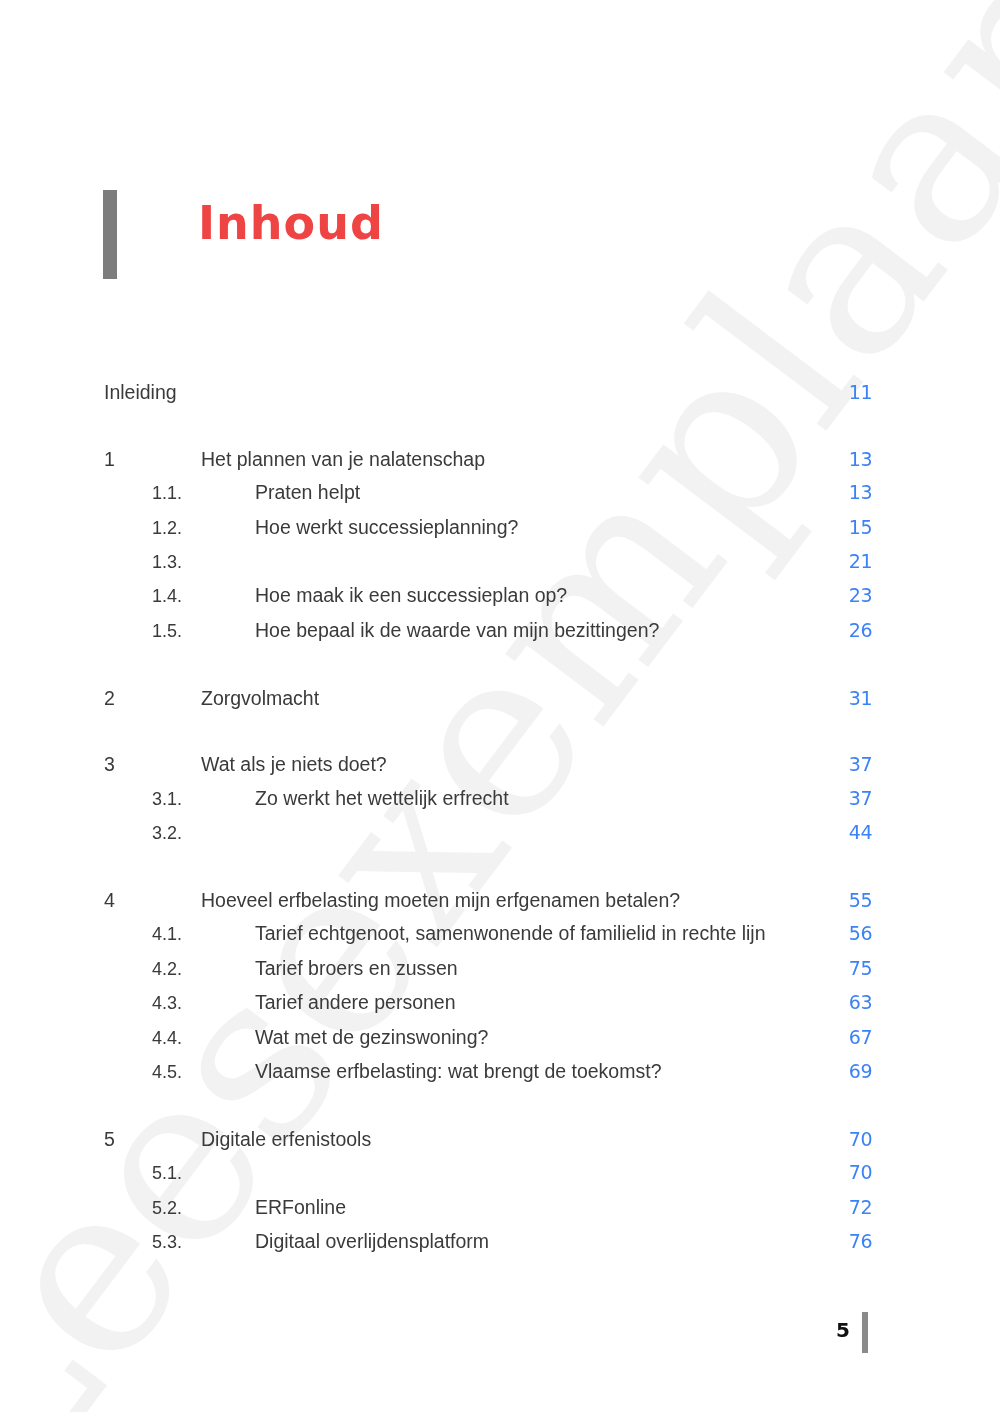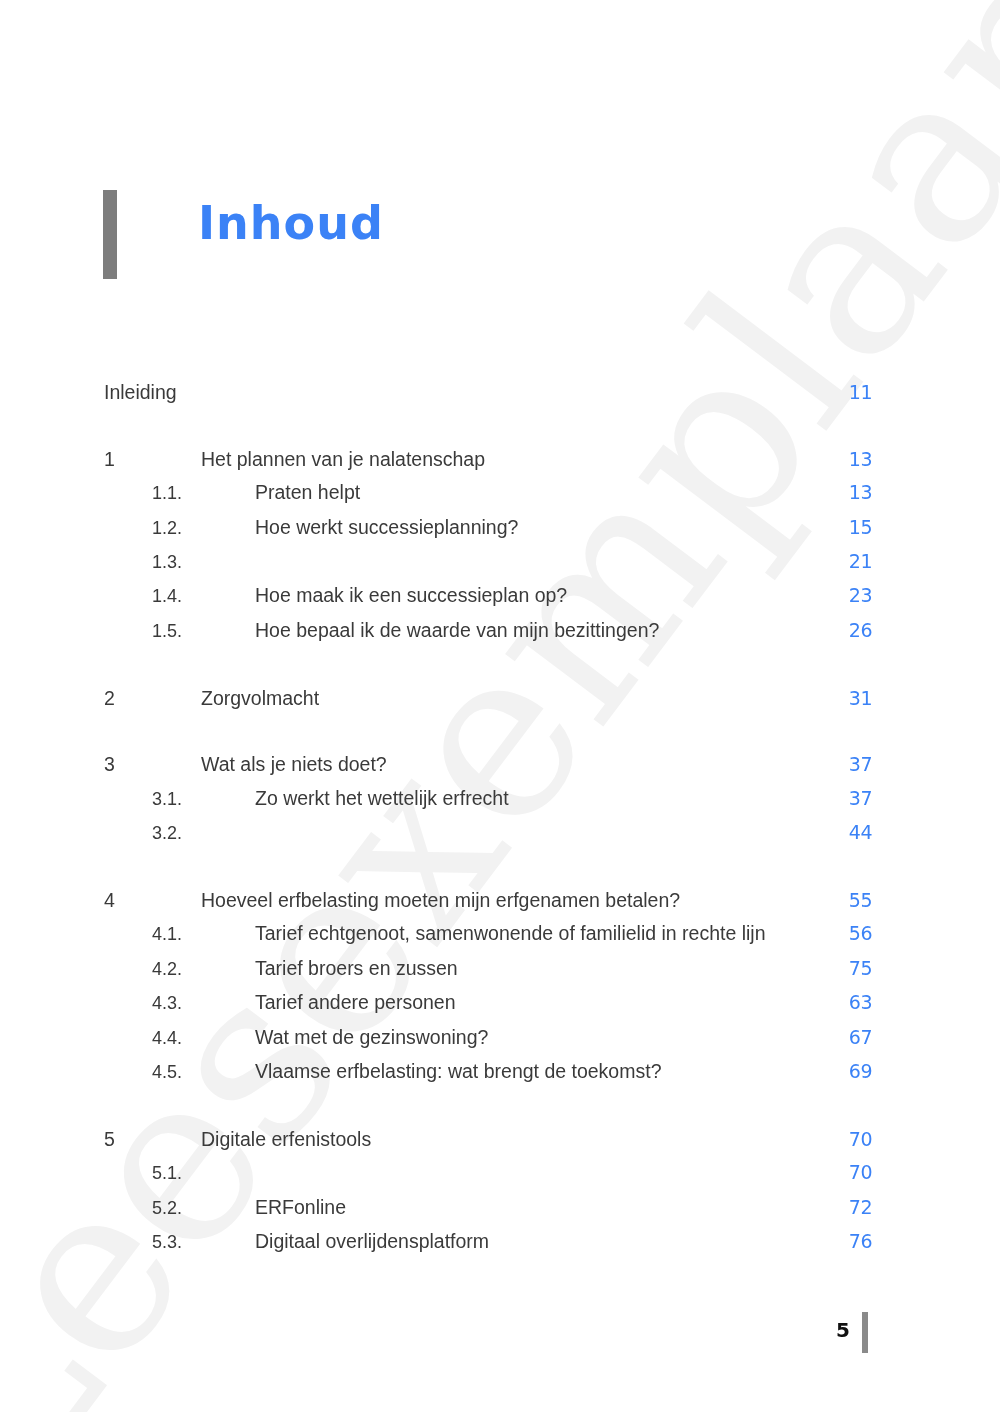--- a/index.html
+++ b/index.html
@@ -24,21 +24,21 @@
   
   .tbar{
     position:absolute;left:103px;top:190px;
     width:14px;height:89px;
     background:#7d7d7d;z-index:1;
   }
   h1.title{
     position:absolute;left:198px;top:196px;margin:0;
     font-family:"DejaVu Sans",sans-serif;
     font-weight:bold;font-size:46px;letter-spacing:1px;
-    color:#3b82f6;z-index:1;
+    color:#ef4444;z-index:1;
   }
   
   .toc{
     position:absolute;left:104px;top:376px;width:768px;z-index:1;
   }
   .row{
     display:flex;align-items:baseline;
     line-height:33.4px;font-size:19.5px;color:#3a3a3a;gap:48px;
   }
   .row .num{flex:0 0 49px;}

